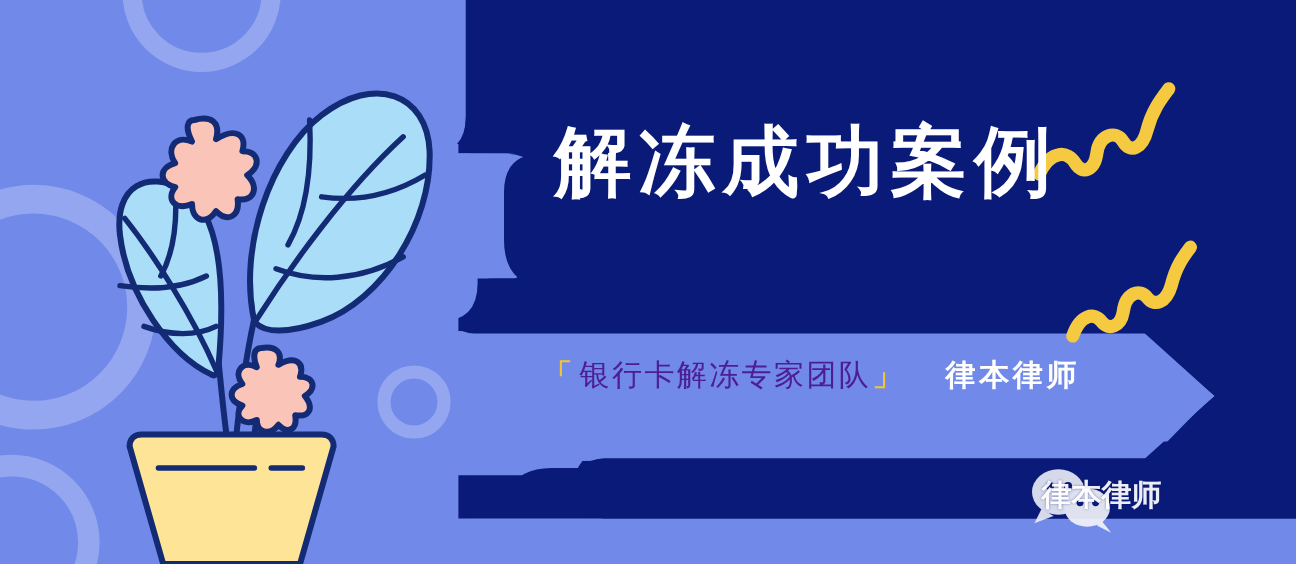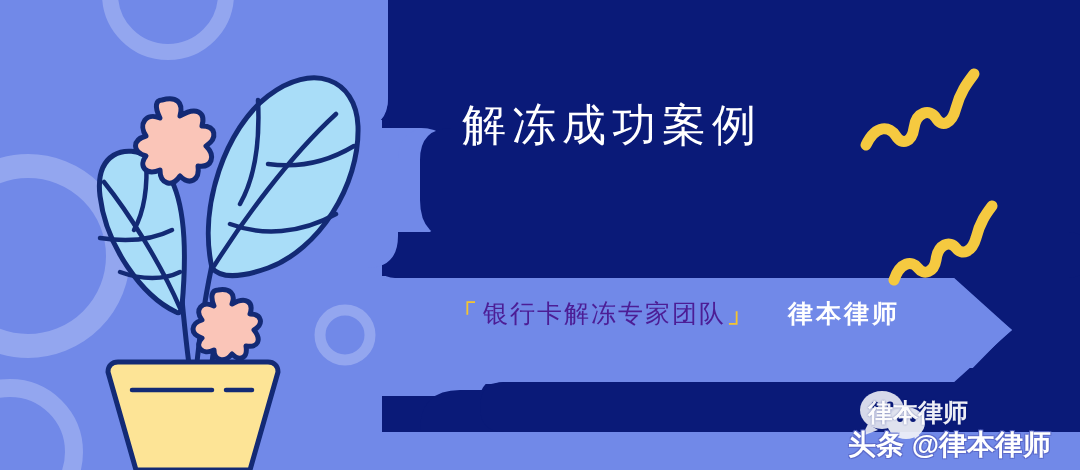--- a/index.html
+++ b/index.html
@@ -23,22 +23,22 @@
     height: 470px;
     display: block;
   }
 
   
   #main-title {
     position: absolute;
     left: 462px;
     top: 104px;
     font-family: "Liberation Serif", "DejaVu Serif", serif;
-    font-size: 44px;
-    font-weight: 400;
+    font-size: 64px;
+    font-weight: 700;
     letter-spacing: 6px;
     color: #ffffff;
     line-height: 1;
     white-space: nowrap;
   }
 
   
   #subtitle-row {
     position: absolute;
     left: 452px;
@@ -299,15 +299,14 @@
     <span id="bracket-open" class="sub-text">「</span>
     <span id="sub-team" class="sub-text">银行卡解冻专家团队</span>
     <span id="bracket-close" class="sub-text">」</span>
     <span id="sub-firm" class="sub-text">律本律师</span>
   </div>
 
   <div id="wm-wechat">
     <span id="wm-wechat-label">律本律师</span>
   </div>
 
-  <div id="wm-toutiao">头条 @律本律师</div>
 
 </div>
 
 </body></html>

